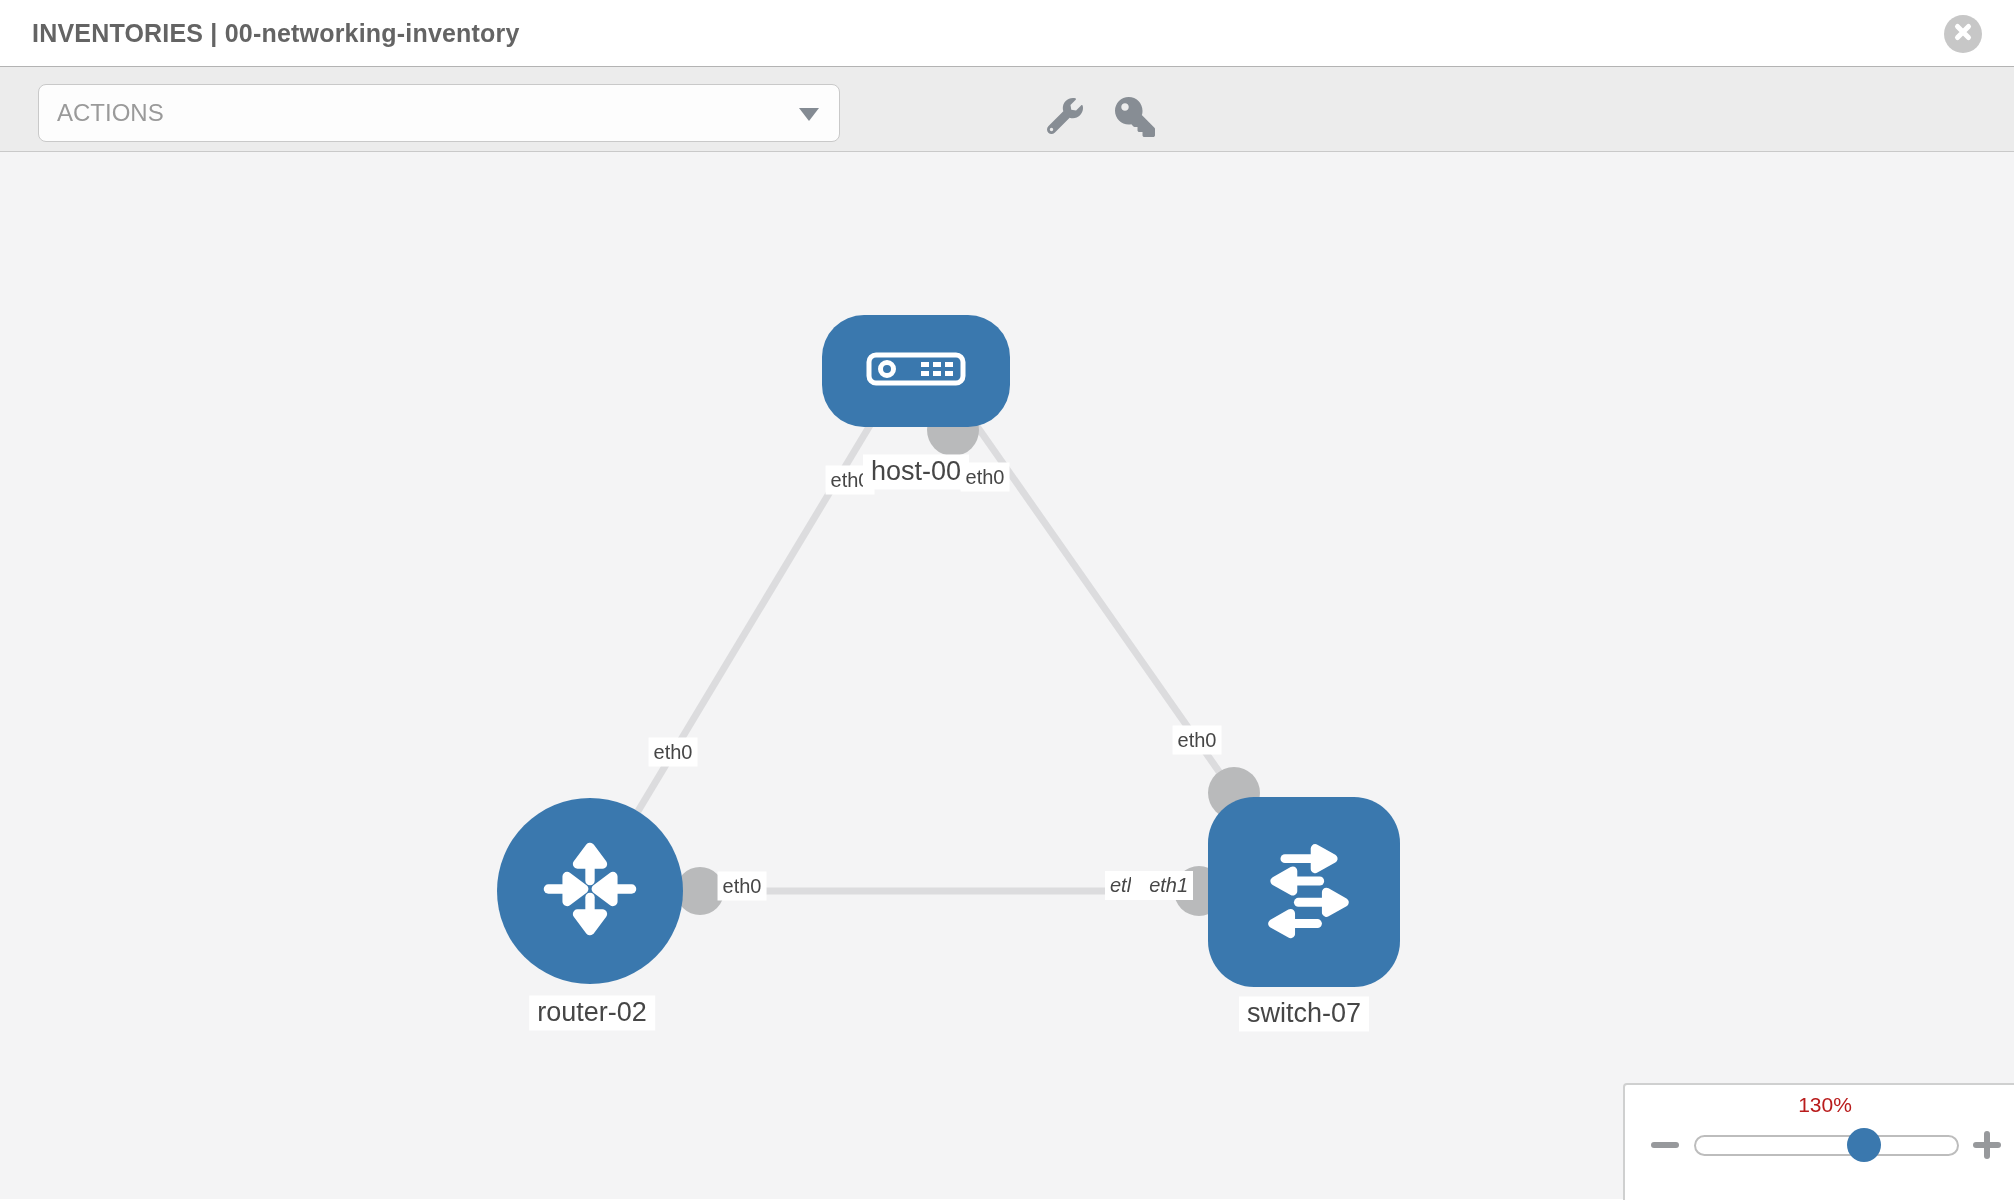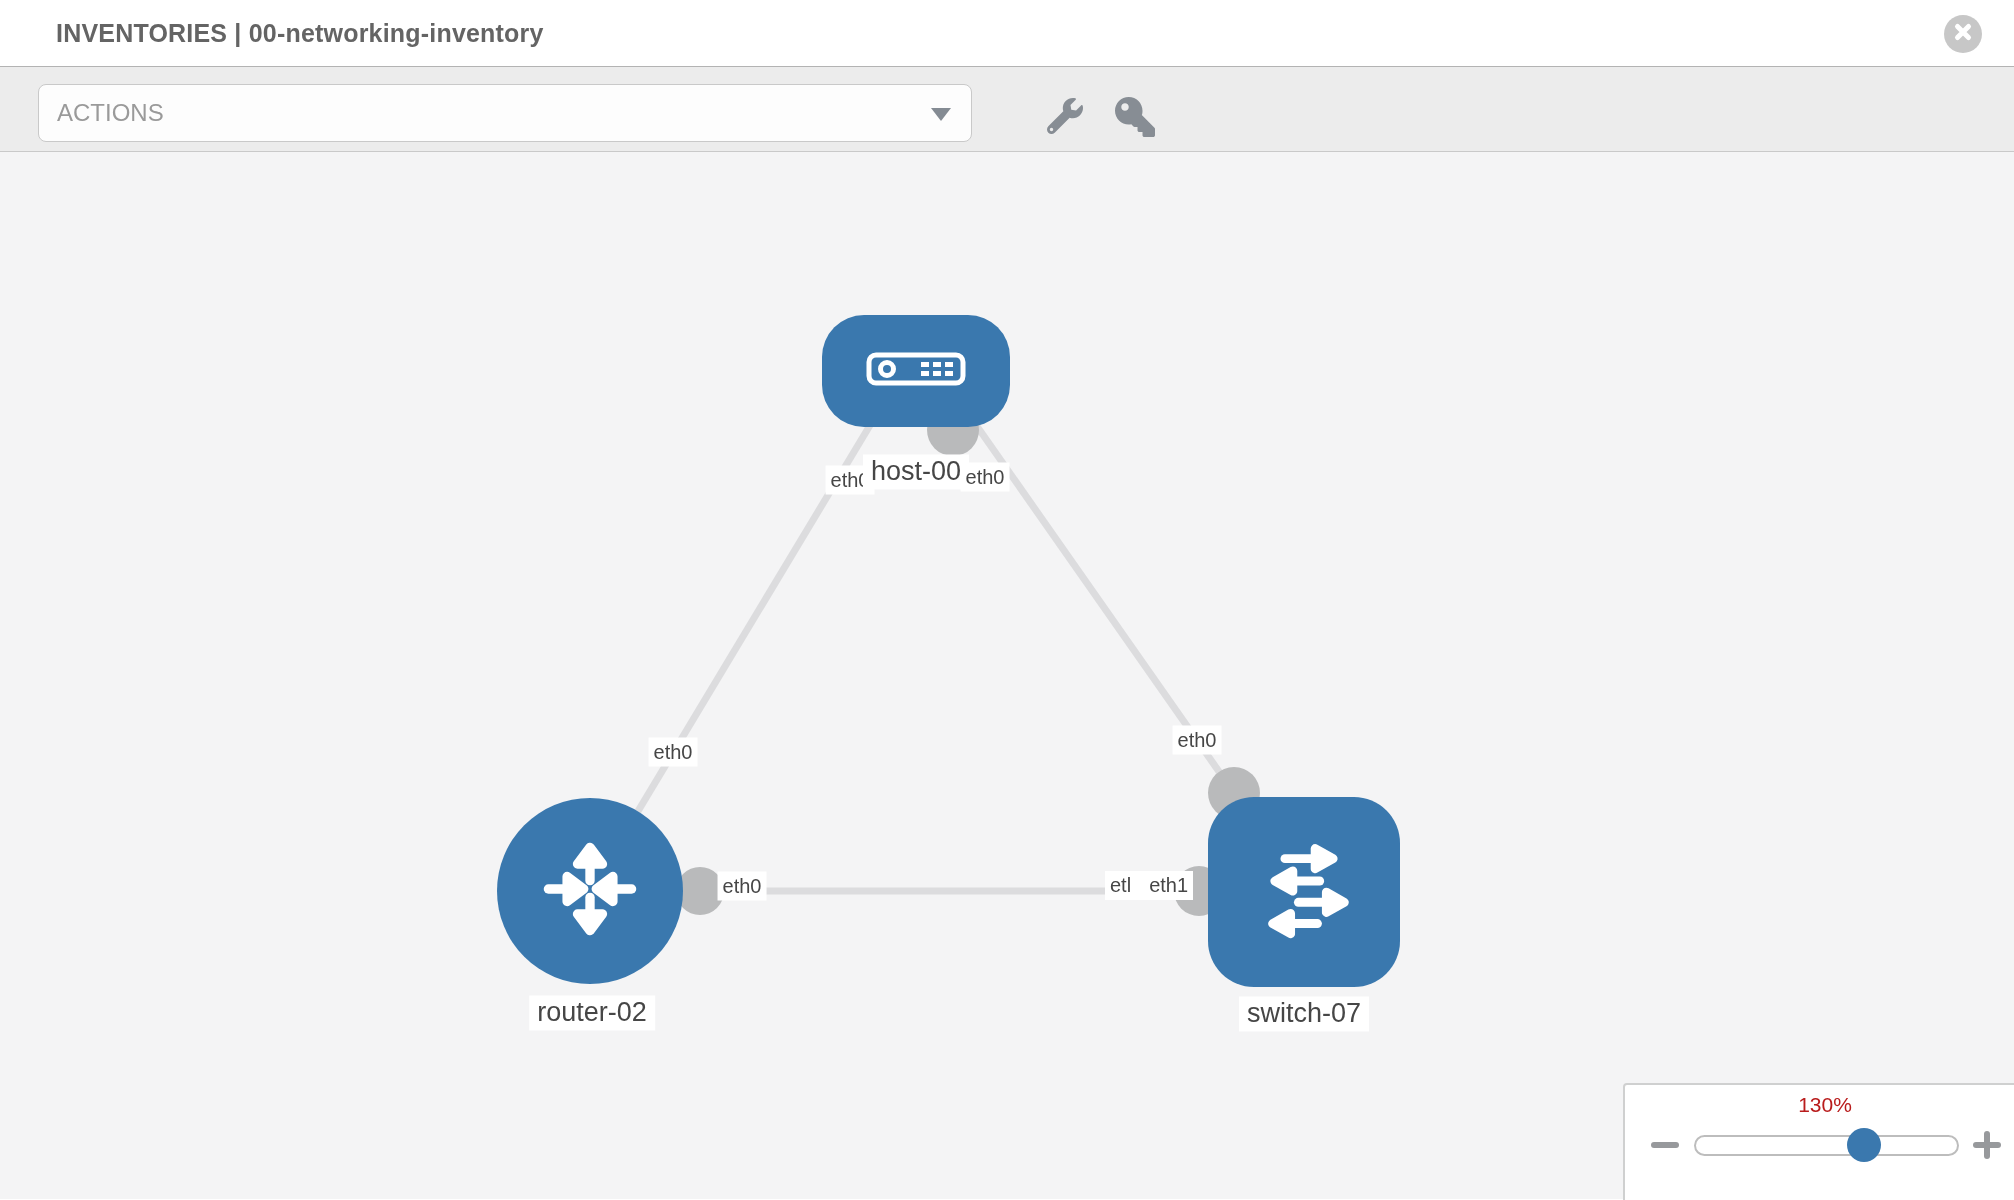--- a/index.html
+++ b/index.html
@@ -2,57 +2,57 @@
 <html><head>
 <meta charset="utf-8">
 <style>
   * { margin:0; padding:0; box-sizing:border-box; }
   html,body { width:2014px; height:1200px; overflow:hidden; background:#fff;
               font-family:"Liberation Sans","DejaVu Sans",sans-serif; }
 
   
   .header { position:relative; width:100%; height:67px; background:#ffffff;
             border-bottom:1px solid #b3b3b3; }
-  .header-title { position:absolute; left:56px; top:19px; font-size:25px;
+  .header-title { position:absolute; left:32px; top:19px; font-size:25px;
                   font-weight:bold; color:#646464; letter-spacing:.2px; }
   .close-btn { position:absolute; right:32px; top:15px; width:38px; height:38px;
                border-radius:50%; background:#c7c7c7; display:flex;
                align-items:center; justify-content:center; cursor:pointer; }
 
   
   .toolbar { position:relative; width:100%; height:85px; background:#ececec;
              border-bottom:1px solid #c9c9c9; }
   .select-box { position:absolute; top:17px; height:58px; background:#fdfdfd;
                 border:1px solid #c9c9c9; border-radius:8px; display:flex;
                 align-items:center; cursor:pointer; }
   .select-box .label { padding-left:18px; font-size:24px; color:#9a9a9a; }
   .caret { position:absolute; right:20px; top:23px; width:0; height:0;
            border-left:10px solid transparent; border-right:10px solid transparent;
            border-top:13px solid #848b93; }
-  .actions-box { left:38px; width:934px; }
+  .actions-box { left:38px; width:802px; }
   .search-box { left:1182px; width:796px; }
   .tool-icon { position:absolute; cursor:pointer; }
   .tool-icon svg { display:block; }
 
   
   .canvas { position:relative; width:2014px; height:1047px; background:#f4f4f5; }
   .net-svg { position:absolute; left:0; top:0; }
 
   .node { position:absolute; background:#3a78ae; display:flex;
           align-items:center; justify-content:center; cursor:pointer; }
   .node-host   { left:822px; top:163px; width:188px; height:112px; border-radius:42px; }
   .node-router { left:497px; top:646px; width:186px; height:186px; border-radius:50%; }
   .node-switch { left:1208px; top:645px; width:192px; height:190px; border-radius:46px; }
 
   .chip { position:absolute; background:#ffffff; color:#464646; font-size:20px;
           line-height:1.15; padding:3px 5px; white-space:nowrap;
           transform:translate(-50%,-50%); }
   .chip-name { font-size:27px; padding:2px 8px; }
   .chip-pair { position:absolute; left:1105px; top:719px; display:flex;
-               transform:none; }
+               transform:none;font-style:italic; }
   .chip-pair .chip { position:static; transform:none; }
   .chip-pair .chip.back { padding-right:0; }
   .chip-pair .chip.front { padding-left:18px; }
 
   
   .zoom-panel { position:absolute; left:1623px; top:931px; width:400px; height:135px;
                 background:#ffffff; border:2px solid #cfd0d0; border-radius:4px; }
   .zoom-level { position:absolute; left:200px; top:8px; transform:translateX(-50%);
                 font-size:21px; color:#b91c1c; }
   .zoom-minus { position:absolute; left:26px; top:57px; width:28px; height:6px;

